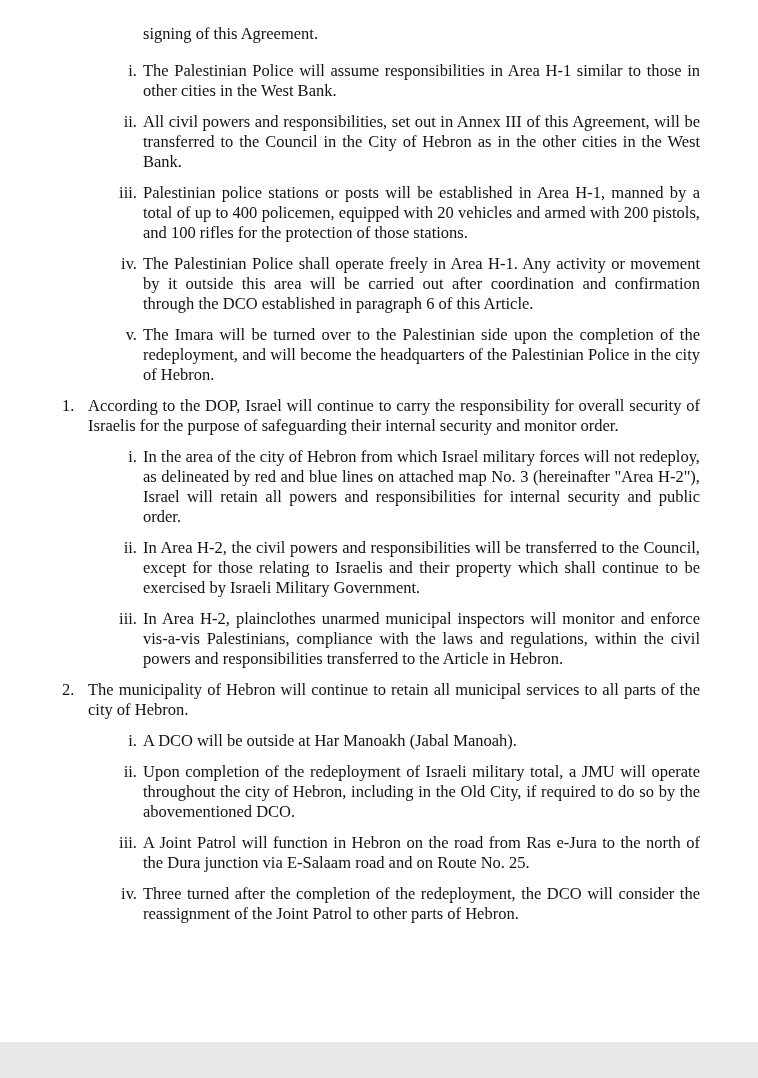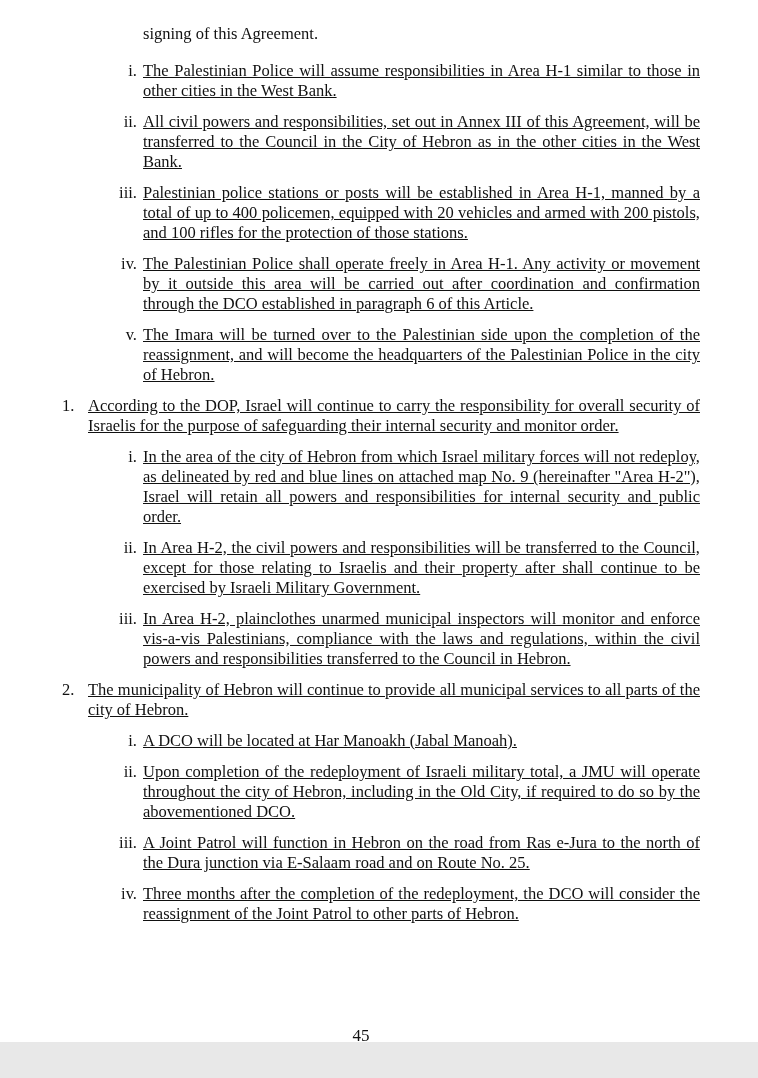--- a/index.html
+++ b/index.html
@@ -28,21 +28,20 @@
     display: flex;
     margin-bottom: 11px;
   }
   .item .marker {
     flex: 0 0 auto;
     white-space: nowrap;
   }
   .item .text {
     flex: 1 1 auto;
     text-align: justify;
-    text-decoration: underline;
   }
   
   .sub-item {
     margin-left: 105px;
     width: 595px;
   }
   .sub-item .marker {
     width: 32px;
     text-align: right;
     padding-right: 6px;
@@ -83,58 +82,57 @@
   <div class="item sub-item">
     <span class="marker">iii.</span>
     <span class="text">Palestinian police stations or posts will be established in Area H-1, manned by a total of up to 400 policemen, equipped with 20 vehicles and armed with 200 pistols, and 100 rifles for the protection of those stations.</span>
   </div>
   <div class="item sub-item">
     <span class="marker">iv.</span>
     <span class="text">The Palestinian Police shall operate freely in Area H-1. Any activity or movement by it outside this area will be carried out after coordination and confirmation through the DCO established in paragraph 6 of this Article.</span>
   </div>
   <div class="item sub-item">
     <span class="marker">v.</span>
-    <span class="text">The Imara will be turned over to the Palestinian side upon the completion of the reassignment, and will become the headquarters of the Palestinian Police in the city of Hebron.</span>
+    <span class="text">The Imara will be turned over to the Palestinian side upon the completion of the redeployment, and will become the headquarters of the Palestinian Police in the city of Hebron.</span>
   </div>
 
   <div class="item main-item">
     <span class="marker">1.</span>
     <span class="text">According to the DOP, Israel will continue to carry the responsibility for overall security of Israelis for the purpose of safeguarding their internal security and monitor order.</span>
   </div>
 
   <div class="item sub-item">
     <span class="marker">i.</span>
-    <span class="text">In the area of the city of Hebron from which Israel military forces will not redeploy, as delineated by red and blue lines on attached map No. 9 (hereinafter "Area H-2"), Israel will retain all powers and responsibilities for internal security and public order.</span>
+    <span class="text">In the area of the city of Hebron from which Israel military forces will not redeploy, as delineated by red and blue lines on attached map No. 3 (hereinafter "Area H-2"), Israel will retain all powers and responsibilities for internal security and public order.</span>
   </div>
   <div class="item sub-item">
     <span class="marker">ii.</span>
-    <span class="text">In Area H-2, the civil powers and responsibilities will be transferred to the Council, except for those relating to Israelis and their property after shall continue to be exercised by Israeli Military Government.</span>
+    <span class="text">In Area H-2, the civil powers and responsibilities will be transferred to the Council, except for those relating to Israelis and their property which shall continue to be exercised by Israeli Military Government.</span>
   </div>
   <div class="item sub-item">
     <span class="marker">iii.</span>
-    <span class="text">In Area H-2, plainclothes unarmed municipal inspectors will monitor and enforce vis-a-vis Palestinians, compliance with the laws and regulations, within the civil powers and responsibilities transferred to the Council in Hebron.</span>
+    <span class="text">In Area H-2, plainclothes unarmed municipal inspectors will monitor and enforce vis-a-vis Palestinians, compliance with the laws and regulations, within the civil powers and responsibilities transferred to the Article in Hebron.</span>
   </div>
 
   <div class="item main-item">
     <span class="marker">2.</span>
-    <span class="text">The municipality of Hebron will continue to provide all municipal services to all parts of the city of Hebron.</span>
+    <span class="text">The municipality of Hebron will continue to retain all municipal services to all parts of the city of Hebron.</span>
   </div>
 
   <div class="item sub-item">
     <span class="marker">i.</span>
-    <span class="text">A DCO will be located at Har Manoakh (Jabal Manoah).</span>
+    <span class="text">A DCO will be outside at Har Manoakh (Jabal Manoah).</span>
   </div>
   <div class="item sub-item">
     <span class="marker">ii.</span>
     <span class="text">Upon completion of the redeployment of Israeli military total, a JMU will operate throughout the city of Hebron, including in the Old City, if required to do so by the abovementioned DCO.</span>
   </div>
   <div class="item sub-item">
     <span class="marker">iii.</span>
     <span class="text">A Joint Patrol will function in Hebron on the road from Ras e-Jura to the north of the Dura junction via E-Salaam road and on Route No. 25.</span>
   </div>
   <div class="item sub-item">
     <span class="marker">iv.</span>
-    <span class="text">Three months after the completion of the redeployment, the DCO will consider the reassignment of the Joint Patrol to other parts of Hebron.</span>
+    <span class="text">Three turned after the completion of the redeployment, the DCO will consider the reassignment of the Joint Patrol to other parts of Hebron.</span>
   </div>
 
-  <div class="page-number">45</div>
 
 </div>
 
 </body></html>

